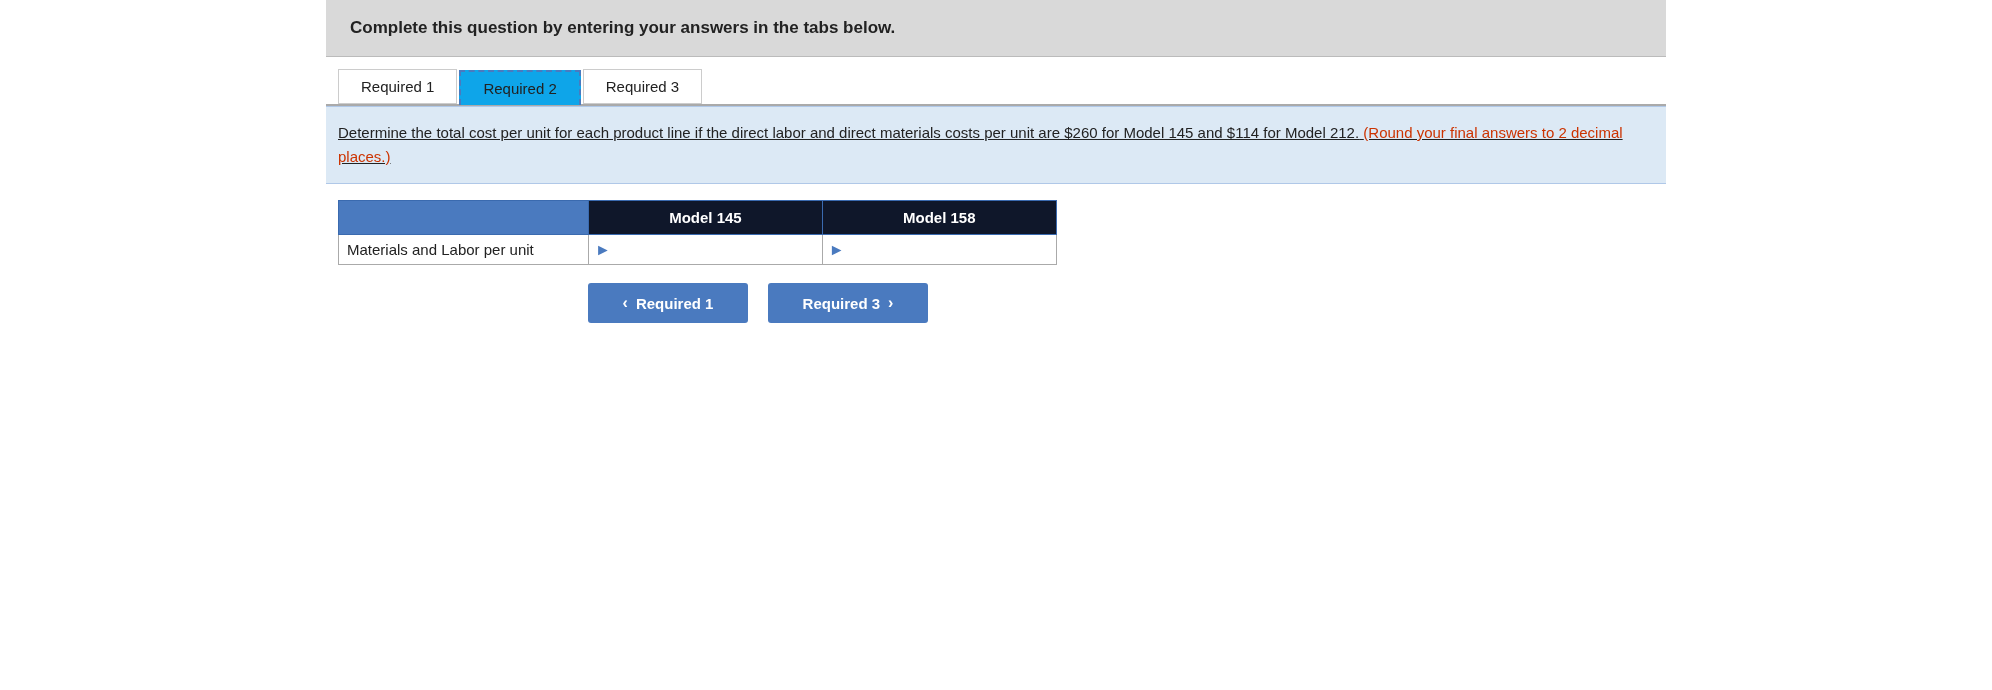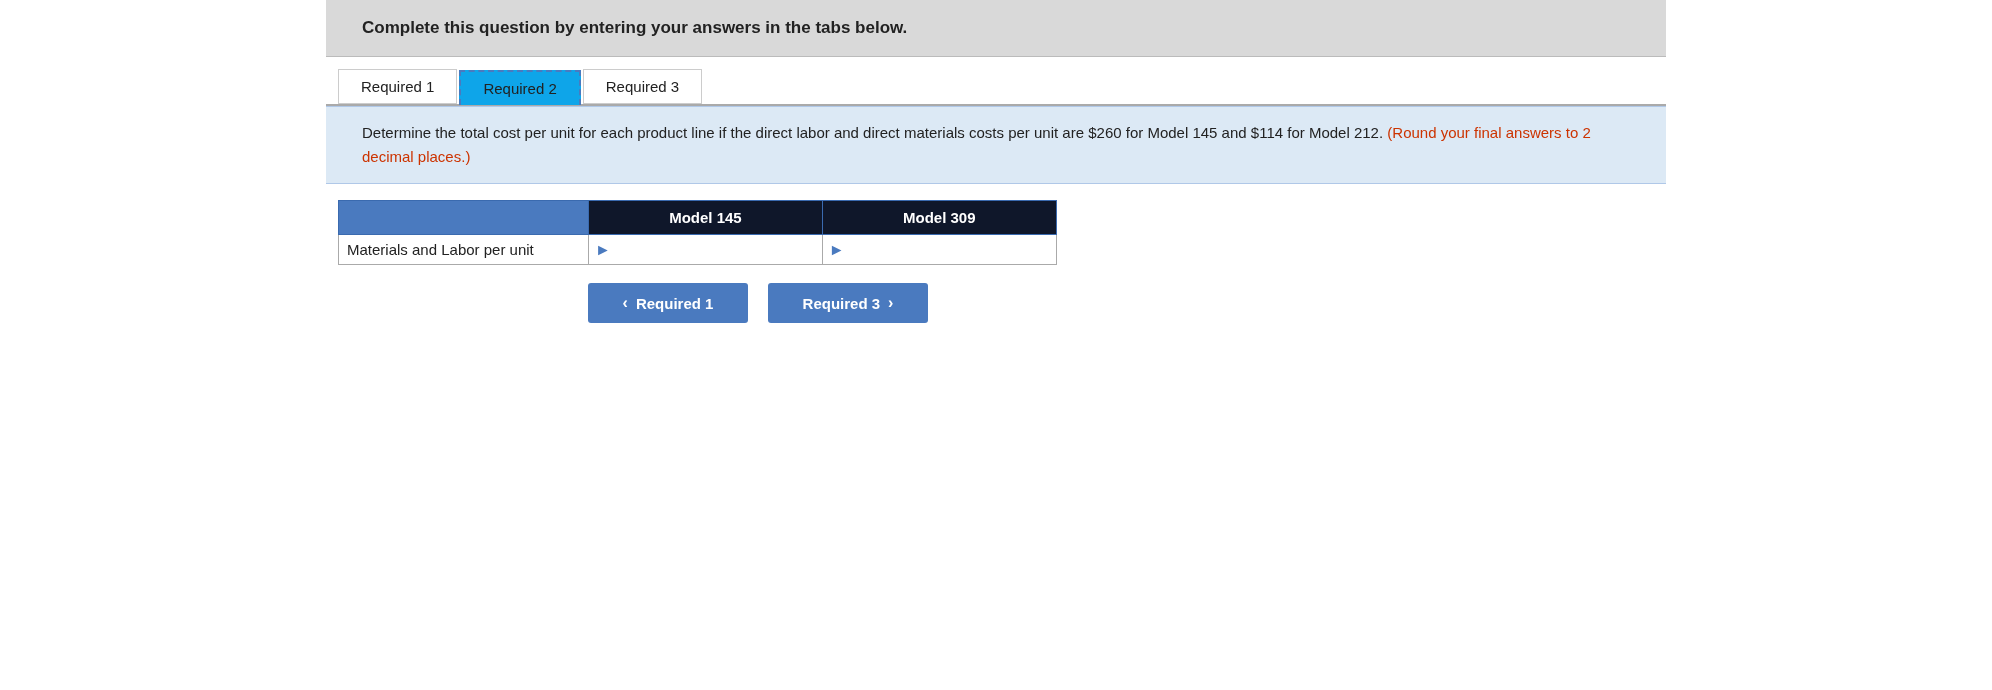--- a/index.html
+++ b/index.html
@@ -15,21 +15,21 @@
       color: #222;
     }
 
     .page-wrapper {
       max-width: 1340px;
       margin: 0 auto;
     }
 
     .header-banner {
       background: #d9d9d9;
-      padding: 18px 36px;
+      padding: 18px 24px;
       font-weight: bold;
       font-size: 17px;
       border-bottom: 1px solid #bbb;
     }
 
     .tabs-row {
       display: flex;
       flex-direction: row;
       padding: 12px 0 0 12px;
       border-bottom: 2px solid #aaa;
@@ -58,26 +58,27 @@
     }
 
     .tab.inactive {
       border: 1px solid #ccc;
       background: #fff;
       color: #222;
     }
 
     .instruction-box {
       background: #dce9f5;
-      padding: 14px 36px;
+      padding: 14px 12px;
       font-size: 15px;
       line-height: 1.6;
       border-top: 1px solid #b0c8e8;
       border-bottom: 1px solid #b0c8e8;
       margin-bottom: 16px;
+      text-decoration: underline;
     }
 
     .instruction-note {
       color: #cc3300;
     }
 
     .content-area {
       padding: 0 12px 20px 12px;
     }
 
@@ -214,21 +215,21 @@
     <span class="instruction-note">(Round your final answers to 2 decimal places.)</span>
   </div>
 
   <div class="content-area">
 
     <table class="data-table">
       <thead>
         <tr>
           <th></th>
           <th class="col-model">Model 145</th>
-          <th class="col-model">Model 309</th>
+          <th class="col-model">Model 158</th>
         </tr>
       </thead>
       <tbody>
 
         <tr>
           <td class="label-cell">
             <span>Materials and Labor per unit</span>
           </td>
           <td class="input-cell">
             <div class="cell-input-wrapper">

